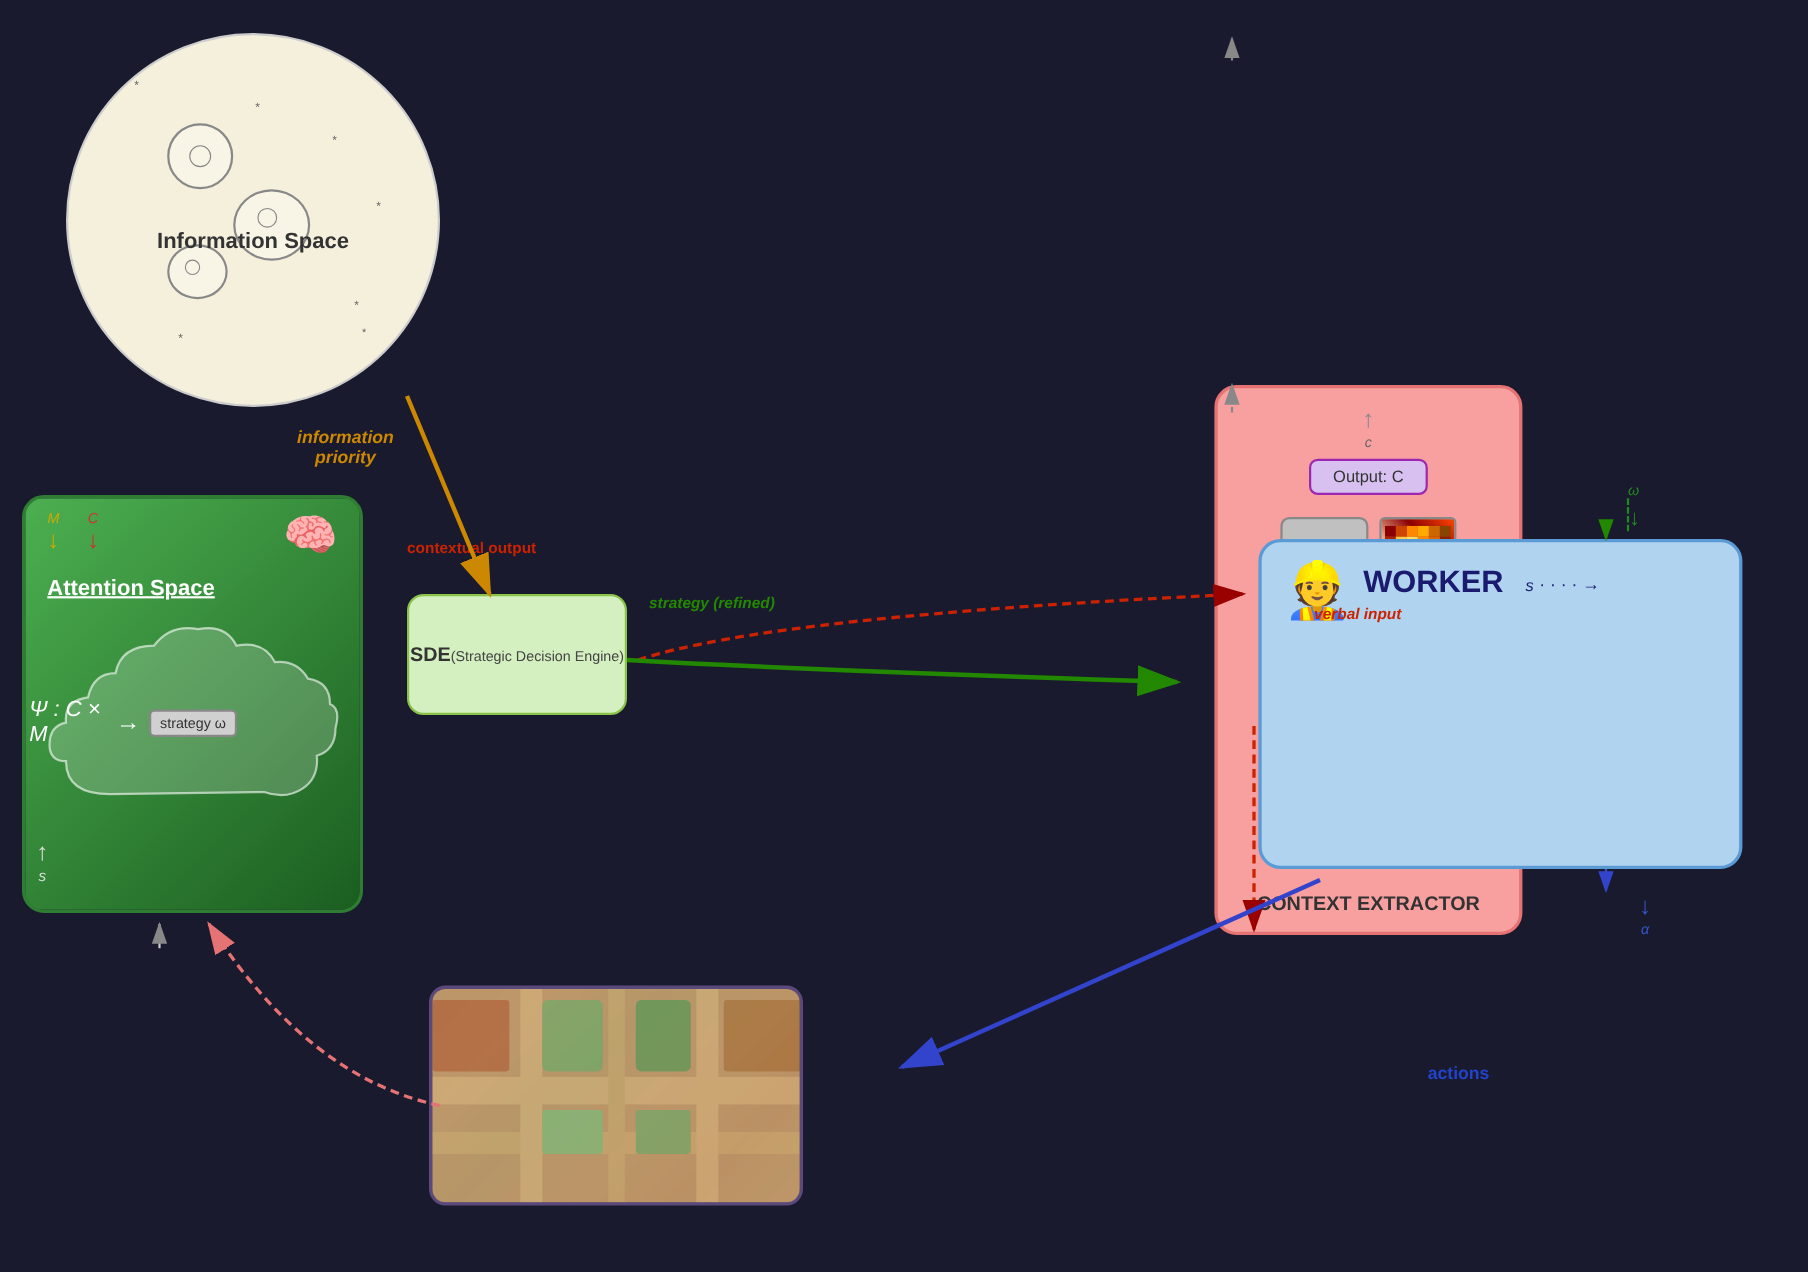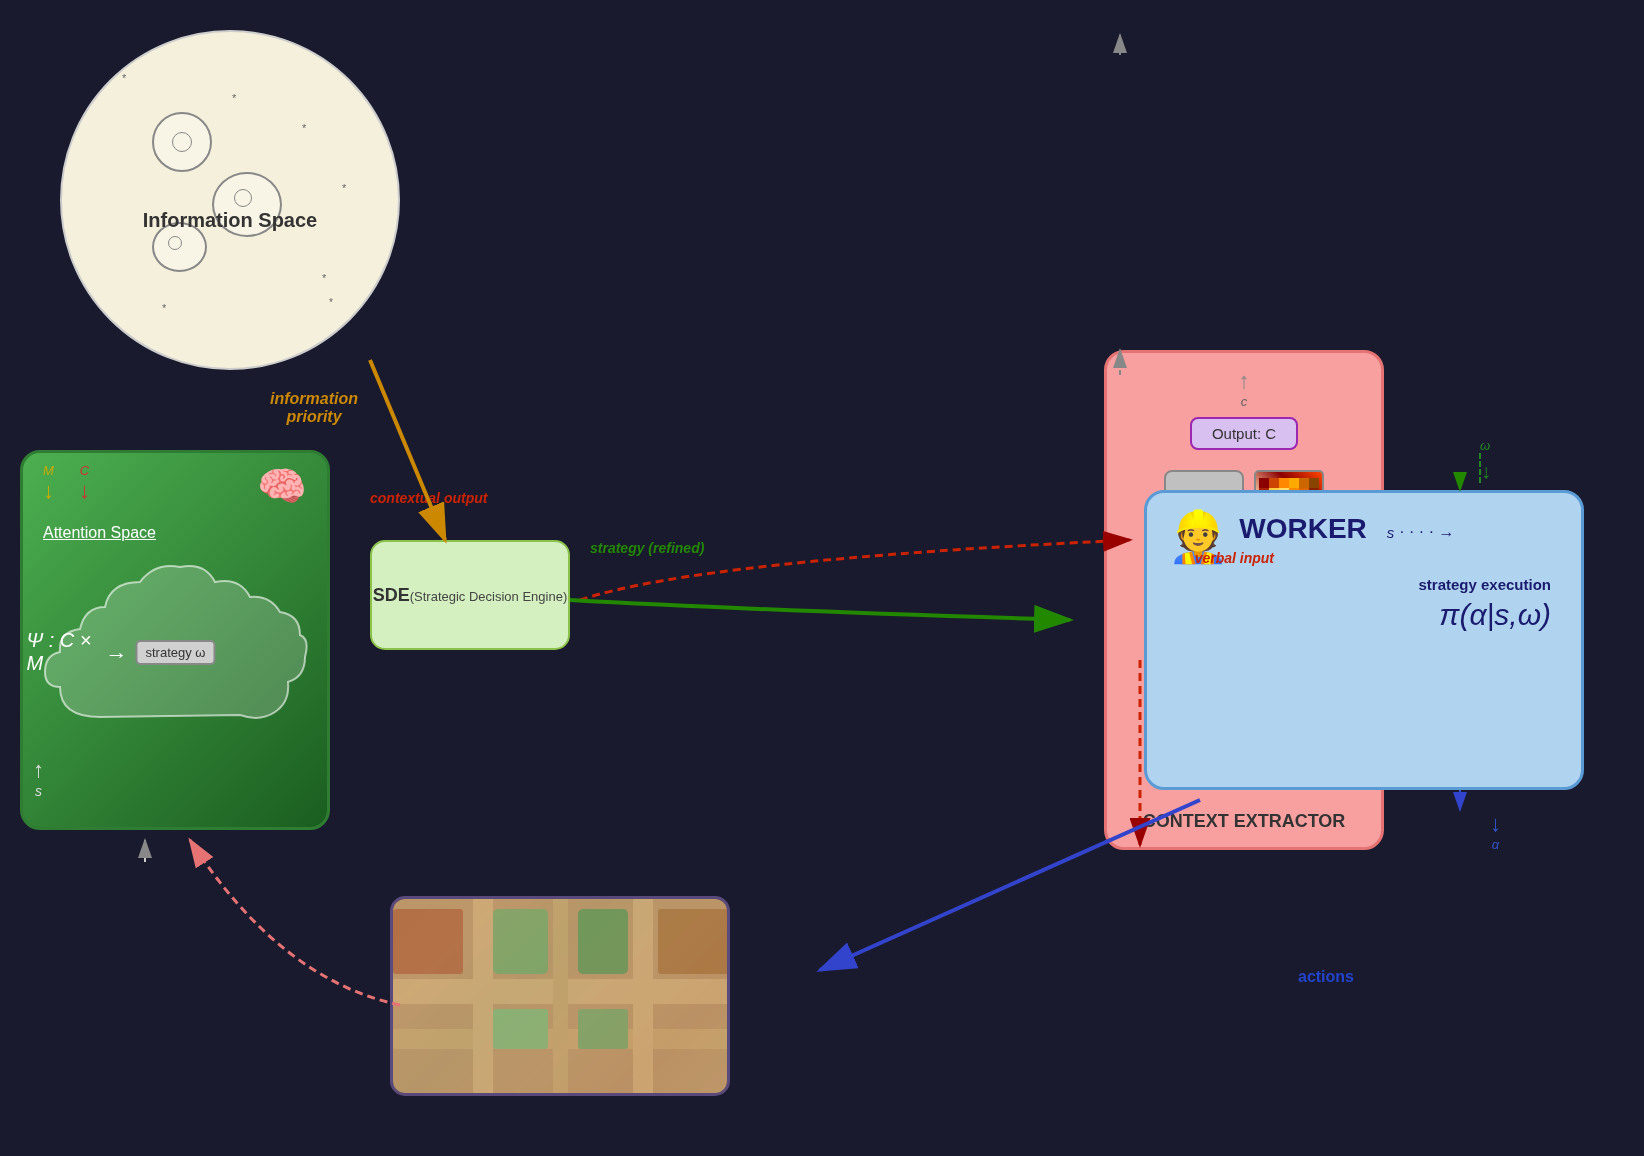--- a/index.html
+++ b/index.html
@@ -49,22 +49,22 @@
       height: 380px;
       border-radius: 20px;
       background: linear-gradient(135deg, #4caf50, #1b5e20);
       border: 3px solid #2e7d32;
       display: flex;
       flex-direction: column;
       align-items: flex-start;
       padding: 10px;
     }
     .attention-label {
-      font-size: 16px;
-      font-weight: normal;
+      font-size: 20px;
+      font-weight: bold;
       color: white;
       text-decoration: underline;
       margin-bottom: 5px;
       margin-left: 10px;
       margin-top: 20px;
     }
     .attention-header {
       display: flex;
       align-items: flex-start;
       width: 100%;
@@ -255,21 +255,20 @@
       font-style: italic;
       font-weight: bold;
       color: #cc8800;
       text-align: center;
     }
     .contextual-output-label {
       position: absolute;
       top: 490px;
       left: 370px;
       font-size: 14px;
-      font-style: italic;
       font-weight: bold;
       color: #cc2200;
     }
     .strategy-refined-label {
       position: absolute;
       top: 540px;
       left: 590px;
       font-size: 14px;
       font-style: italic;
       font-weight: bold;
@@ -428,24 +427,20 @@
     <div style="display:flex; align-items:flex-start; width:100%;">
       <div style="font-size:50px; margin-right:10px;">👷</div>
       <div style="font-size:28px; font-weight:bold; color:#1a1a6e; margin-top:5px;">WORKER</div>
 
       <div style="margin-left:20px; display:flex; align-items:center; margin-top:15px;">
         <span style="font-size:15px; color:#1a1a6e; font-style:italic; margin-right:5px;">s</span>
         <span style="font-size:16px; color:#1a1a6e;">· · · · →</span>
       </div>
     </div>
 
-    <div style="margin-top:10px; text-align:right; padding-right:10px;">
-      <div style="font-size:15px; font-weight:bold; color:#1a1a6e;">strategy execution</div>
-      <div style="font-size:30px; color:#1a1a6e; font-style:italic; margin-top:5px;">π(α|s,ω)</div>
-    </div>
 
     <div style="position:absolute; bottom:-65px; right:80px; display:flex; flex-direction:column; align-items:center;">
       <span style="font-size:22px; color:#3355cc;">↓</span>
       <span style="font-size:13px; color:#3355cc; font-style:italic;">α</span>
     </div>
   </div>
 
   <div class="environment-box">
     <div class="env-map">
 

